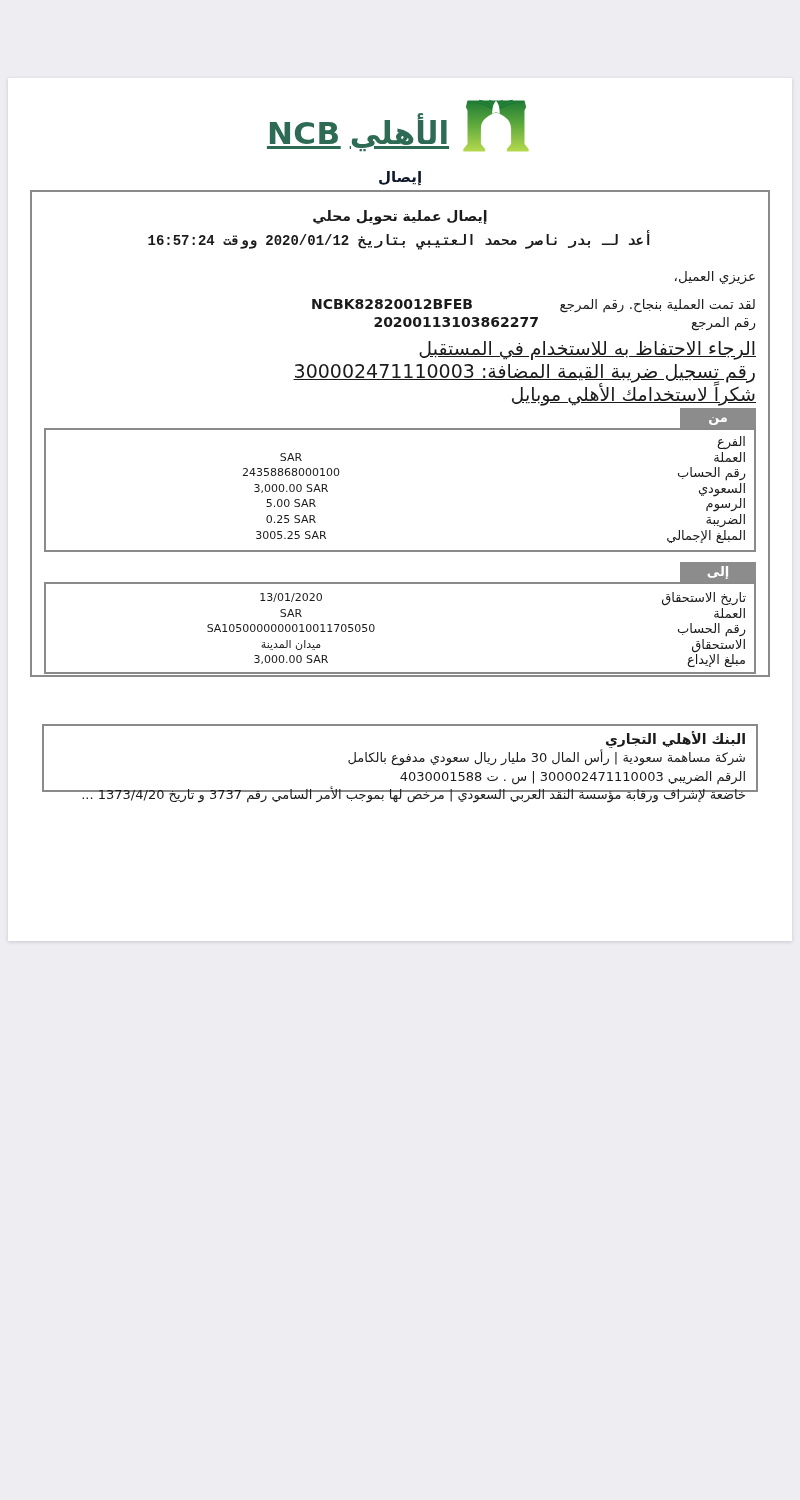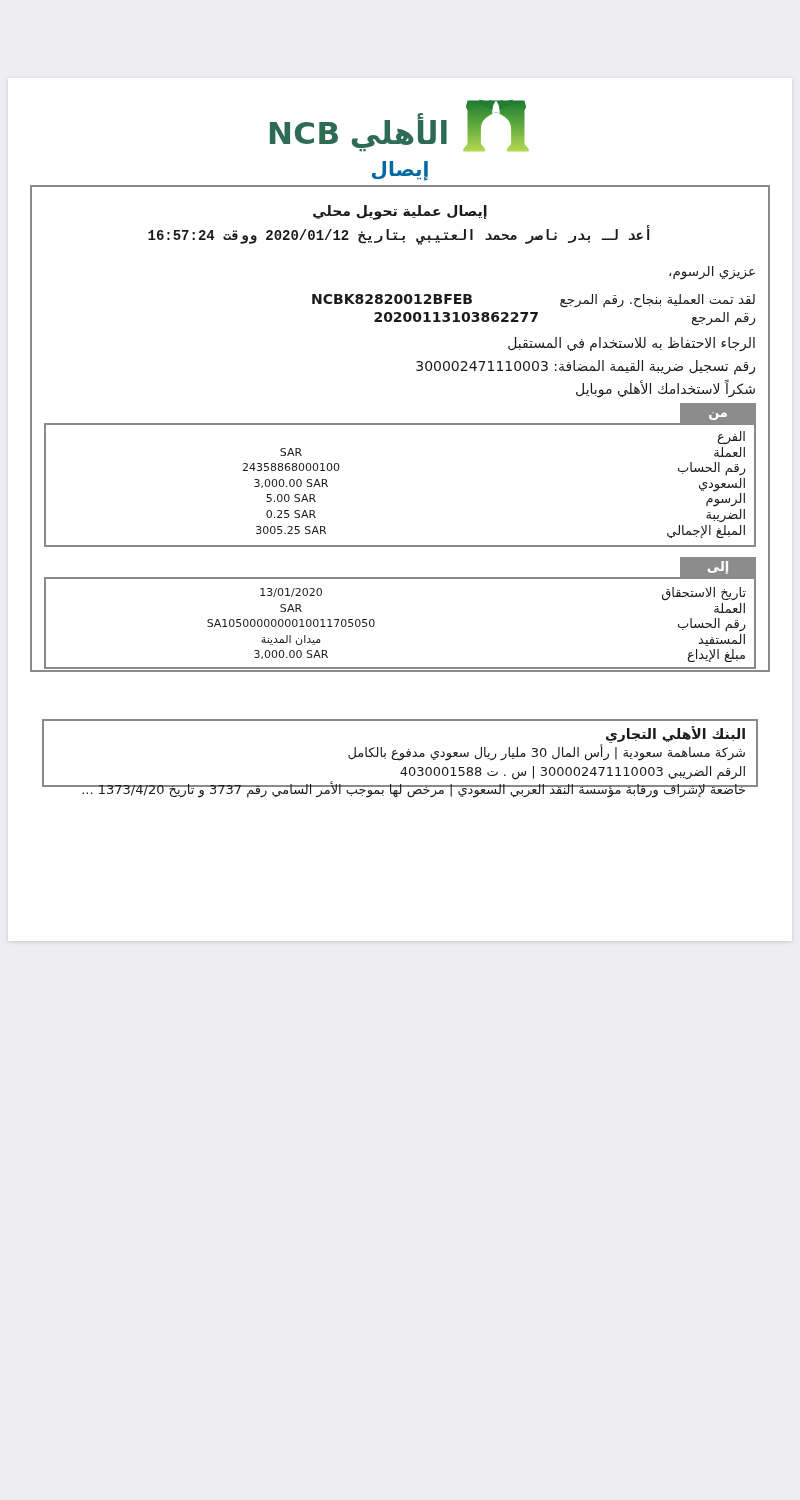--- a/index.html
+++ b/index.html
@@ -18,25 +18,25 @@
     background: var(--doc, #ffffff);
     box-shadow: 0 1px 4px rgba(0,0,0,0.16);
   }
 
   
   .logo-block { text-align: center; padding-top: 12px; }
   .logo-row { display: flex; justify-content: center; align-items: flex-end; height: 64px; }
   .wordmark {
     color: var(--brand, #2e6b55);
     font-size: 31px; font-weight: 600; letter-spacing: 0.5px;
-    line-height: 1; margin-bottom: 5px; direction: ltr;
+    line-height: 1; margin-bottom: 5px; direction: ltr; text-decoration: underline;
   }
   .wordmark .latin { margin-right: 9px; }
   .arch-svg { width: 74px; height: 62px; margin-left: 10px; }
-  .receipt-word { font-size: 20px; font-weight: bold; margin-top: 3px; color: #0369a1; }
+  .receipt-word { font-size: 15px; font-weight: bold; margin-top: 14px; color: #0f172a; }
 
   
   .outer-box {
     margin: 4px 22px 0 22px;
     height: 487px;
     border: 2px solid var(--border, #8a8a8a);
     direction: rtl;
     position: relative;
   }
   .title1 { text-align: center; font-weight: bold; font-size: 14px; line-height: 19px; margin-top: 15px; }
@@ -44,21 +44,21 @@
   .salutation { font-size: 13.5px; line-height: 19px; margin: 16px 12px 0 12px; }
 
   .ref-rows { margin: 9px 12px 0 12px; }
   .ref-row { display: grid; grid-template-columns: 205px 1fr; line-height: 18px; }
   .ref-label { font-size: 13.5px; }
   .ref-value { font-size: 14px; font-weight: bold; direction: ltr; text-align: right; }
   .ref-row:nth-of-type(1) .ref-value { padding-right: 78px; }
   .ref-row:nth-of-type(2) .ref-value { padding-right: 12px; }
 
   .notes { margin: 8px 12px 0 12px; }
-  .note-line { font-size: 14px; line-height: 18px; margin-bottom: 5px; }
+  .note-line { font-size: 19px; line-height: 18px; margin-bottom: 5px; text-decoration: underline; }
 
   .section-tab {
     width: 76px; height: 20px;
     margin: 3px 12px 0 0;
     background: var(--tab-bg, #8c8c8c);
     color: var(--tab-text, #ffffff);
     font-size: 13px; font-weight: bold;
     text-align: center; line-height: 20px;
   }
   .tab-to { margin-top: 10px; }
@@ -113,21 +113,21 @@
           <path fill="#ffffff" d="M 37.5,26 C 37.5,17 39.5,13.5 42,10.5 C 44.5,13.5 46.5,17 46.5,26 C 45,25.2 43.5,24.6 42,24 C 40.5,24.6 39,25.2 37.5,26 Z"></path>
         </svg>
       </div>
       <div class="receipt-word">إيصال</div>
     </div>
 
     <div class="outer-box">
       <div class="title1">إيصال عملية تحويل محلي</div>
       <div class="title2">أعد لـ بدر ناصر محمد العتيبي بتاريخ 2020/01/12 ووقت 16:57:24</div>
 
-      <div class="salutation">عزيزي الرسوم،</div>
+      <div class="salutation">عزيزي العميل،</div>
 
       <div class="ref-rows">
 
           <div class="ref-row">
             <div class="ref-label">لقد تمت العملية بنجاح. رقم المرجع</div>
             <div class="ref-value">NCBK82820012BFEB</div>
           </div>
 
           <div class="ref-row">
             <div class="ref-label">رقم المرجع</div>
@@ -195,21 +195,21 @@
             <div class="flabel">العملة</div>
             <div class="fvalue">SAR</div>
           </div>
 
           <div class="fieldrow">
             <div class="flabel">رقم الحساب</div>
             <div class="fvalue">SA1050000000010011705050</div>
           </div>
 
           <div class="fieldrow">
-            <div class="flabel">المستفيد</div>
+            <div class="flabel">الاستحقاق</div>
             <div class="fvalue">ميدان المدينة</div>
           </div>
 
           <div class="fieldrow">
             <div class="flabel">مبلغ الإيداع</div>
             <div class="fvalue">3,000.00 SAR</div>
           </div>
         </div>
     </div>
 

